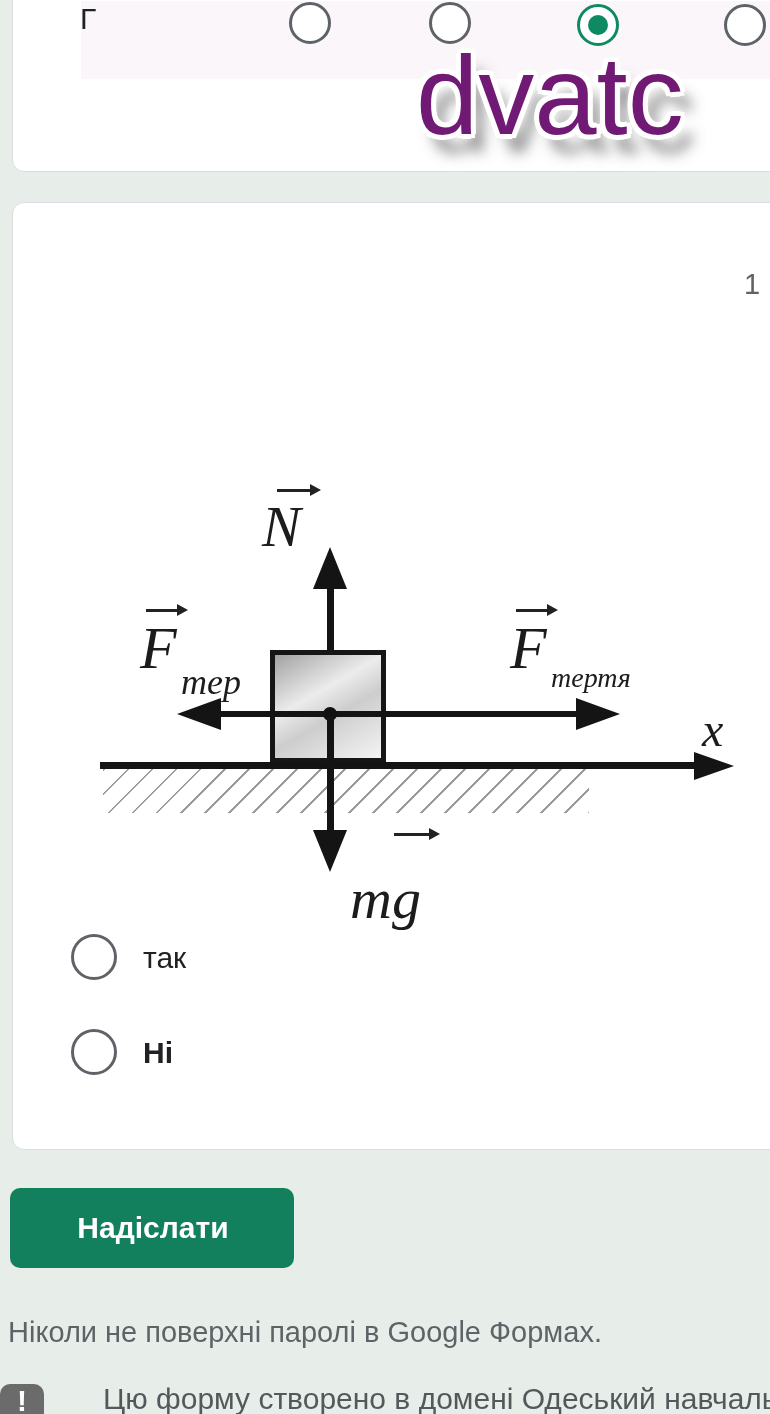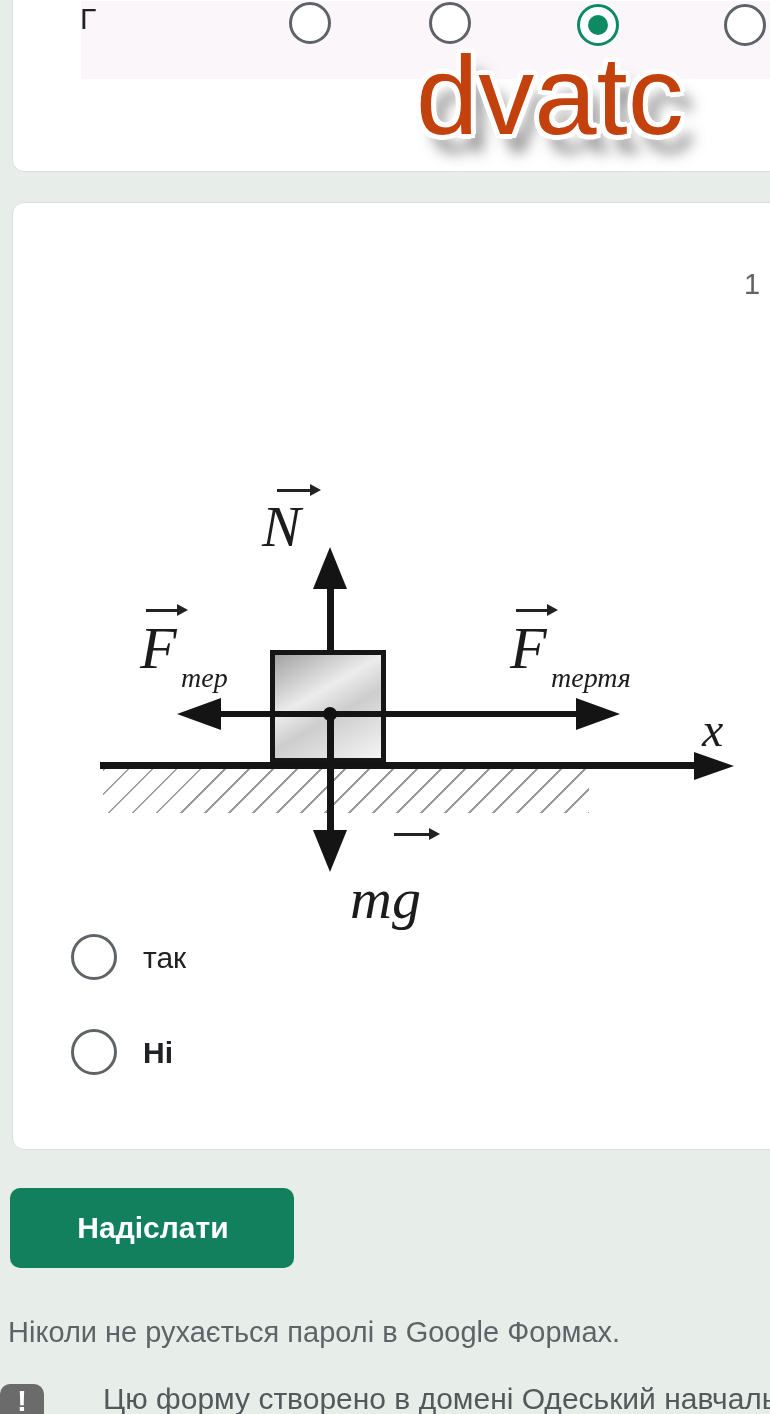--- a/index.html
+++ b/index.html
@@ -16,21 +16,21 @@
   .matrix-row{position:absolute;left:68px;top:0;width:720px;height:78px;background:#faf6fa;}
   .matrix-label{position:absolute;left:80px;top:2px;font-size:30px;color:#202124;}
   .radio{position:absolute;width:42px;height:42px;border:3px solid #5f6368;border-radius:50%;
          box-sizing:border-box;background:#fff;}
   .radio.selected{border-color:#0e8a63;}
   .radio.selected::after{content:"";position:absolute;left:50%;top:50%;width:20px;height:20px;
          margin:-10px 0 0 -10px;border-radius:50%;background:#0e8a63;}
 
   
   .watermark{position:absolute;left:416px;top:40px;z-index:50;font-size:112px;line-height:1;
-     color:#c2410c;white-space:nowrap;
+     color:#701a75;white-space:nowrap;
      text-shadow:
        0 0 5px #fff,0 0 9px #fff,
        -5px 0 0 #fff,5px 0 0 #fff,0 -5px 0 #fff,0 5px 0 #fff,
        -4px -4px 0 #fff,4px 4px 0 #fff,-4px 4px 0 #fff,4px -4px 0 #fff,
        12px 18px 14px rgba(105,105,105,.8);}
 
   
   .question-text{position:absolute;left:72px;top:252px;width:640px;font-size:31px;line-height:58px;color:#202124;}
   .required{color:#d93025;margin-left:8px;}
   .points{position:absolute;left:744px;top:268px;font-size:29px;color:#5f6368;}
@@ -101,21 +101,21 @@
     <div class="abs ink" style="left:214px;top:711px;width:368px;height:6px;"></div>
     <div class="tri" style="left:177px;top:698px;border-top:16px solid transparent;border-bottom:16px solid transparent;border-right:44px solid #141414;"></div>
     <div class="tri" style="left:576px;top:698px;border-top:16px solid transparent;border-bottom:16px solid transparent;border-left:44px solid #141414;"></div>
     <div class="center-dot"></div>
 
     <div class="vec" style="left:146px;top:604px;width:42px;">
       <div class="vec-line"></div>
         <div class="vec-head"></div>
     </div>
     <div class="abs serif-it" style="left:140px;top:618px;font-size:60px;">F</div>
-    <div class="abs serif-it" style="left:181px;top:664px;font-size:28px;">тер</div>
+    <div class="abs serif-it" style="left:181px;top:664px;font-size:36px;">тер</div>
 
     <div class="vec" style="left:516px;top:604px;width:42px;">
       <div class="vec-line"></div>
         <div class="vec-head"></div>
     </div>
     <div class="abs serif-it" style="left:510px;top:618px;font-size:60px;">F</div>
     <div class="abs serif-it" style="left:551px;top:664px;font-size:28px;">тертя</div>
 
     <div class="abs ink" style="left:100px;top:762px;width:600px;height:7px;"></div>
     <div class="tri" style="left:694px;top:752px;border-top:14px solid transparent;border-bottom:14px solid transparent;border-left:40px solid #141414;"></div>
@@ -132,18 +132,18 @@
   </div>
 
   <div class="opt-radio" style="left:71px;top:934px;"></div>
   <div class="opt-label" style="left:143px;top:941px;">так</div>
 
   <div class="opt-radio" style="left:71px;top:1029px;"></div>
   <div class="opt-label" style="left:143px;top:1036px;font-weight:bold;">Ні</div>
 
   <button class="submit-btn">Надіслати</button>
 
-  <div class="warning">Ніколи не рухається паролі в Google Формах.</div>
+  <div class="warning">Ніколи не поверхні паролі в Google Формах.</div>
 
   <div class="origin-icon">!</div>
   <div class="origin-text">Цю форму створено в домені Одеський навчально</div>
 
 </div>
 
 </body></html>

